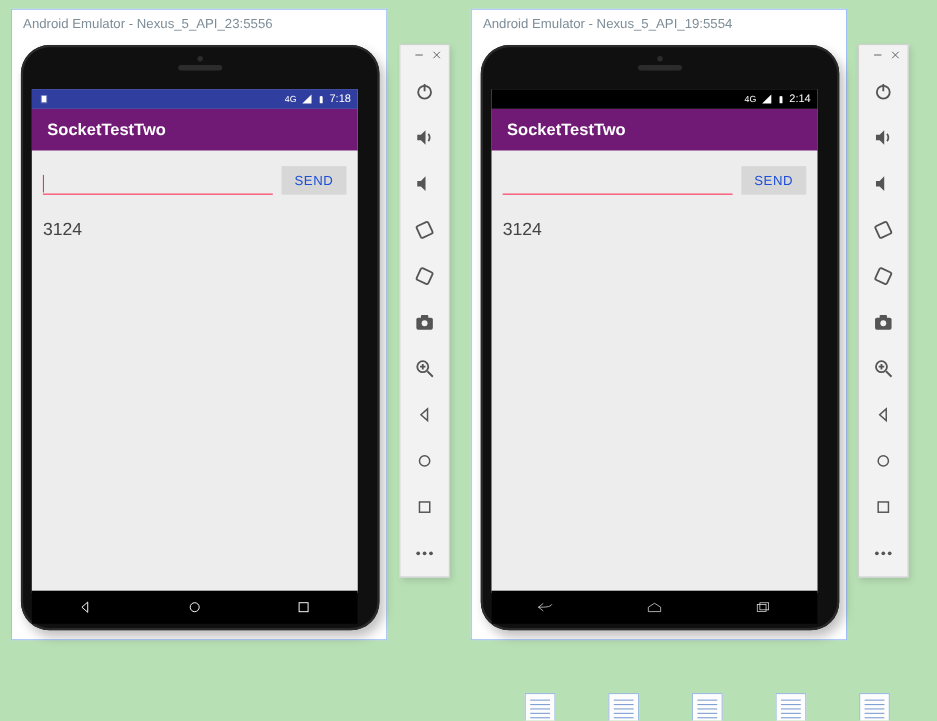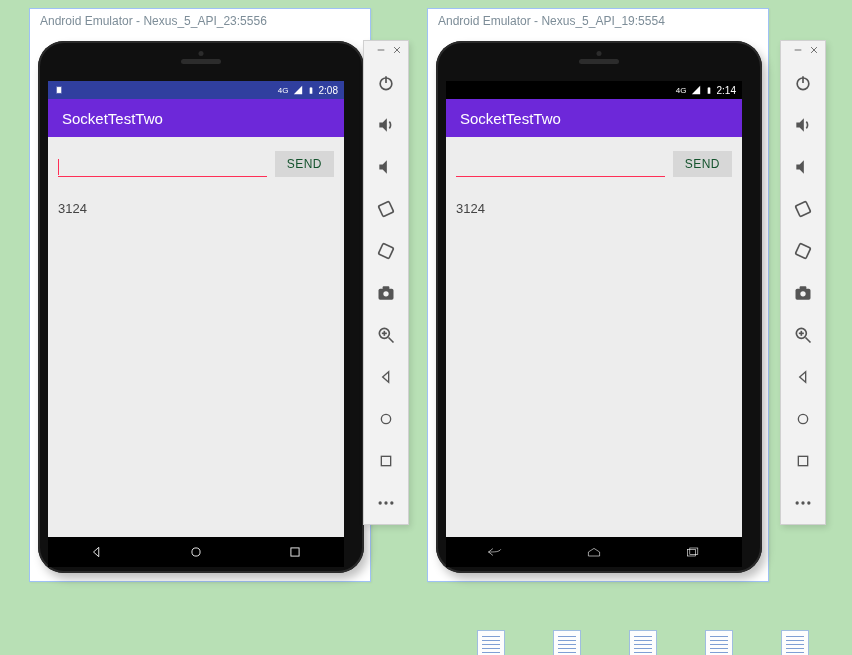--- a/index.html
+++ b/index.html
@@ -10,21 +10,20 @@
     height: 655px;
     overflow: hidden;
     position: relative;
   }
   
   .emu-window {
     position: absolute;
     background: #fff;
     border: 1px solid #9fc1f5;
     box-shadow: 1px 1px 2px rgba(0,0,0,.05);
-    margin-left: 19px;
   }
   .emu-title {
     font-size: 12px;
     color: #7d8d98;
     padding: 4px 10px;
     height: 16px;
     line-height: 16px;
     background: #fff;
   }
   .emu-body {
@@ -66,54 +65,54 @@
     justify-content: flex-end;
     padding: 0 6px;
     gap: 4px;
   }
   .statusbar.dark { background: #000; }
   .statusbar .sb-left { margin-right: auto; display:flex; gap:4px; align-items:center;}
   .sb-icon {
     display: inline-block;
   }
   .appbar {
-    background: #6d28d9;
+    background: #701a75;
     color: #fff;
     height: 38px;
     display: flex;
     align-items: center;
     padding: 0 14px;
     font-size: 15px;
-    font-weight: 400;
+    font-weight: 700;
   }
   .content {
     padding: 14px 10px;
     background: #ededed;
   }
   .inputrow {
     display: flex;
     align-items: flex-end;
     gap: 8px;
     margin-bottom: 24px;
   }
   .cursor-bar{
      width:1px; height:16px; background:#ff2e56; margin-bottom:1px;
   }
   .textline-wrap{ flex:1; border-bottom:1.5px solid #ff2e56; display:flex; align-items:flex-end; height:24px; }
   .sendbtn {
     background: #d7d7d7;
     border: none;
     padding: 6px 12px;
     font-size: 12px;
-    color: #14532d;
+    color: #1d4ed8;
     cursor: pointer;
     letter-spacing: .5px;
   }
   .resulttxt {
-    font-size: 13px;
+    font-size: 16px;
     color: #444;
   }
 
   
   .navbar {
     background: #000;
     height: 30px;
     display: flex;
     justify-content: space-around;
     align-items: center;
@@ -185,21 +184,21 @@
                 <rect x="7" y="5" width="10" height="14" fill="#fff"></rect>
               </svg>
           </span>
           <span class="sb-icon" style="font-size:8px;">4G</span>
           <svg width="10" height="10" viewBox="0 0 24 24">
               <path fill="#fff" d="M2 22L22 2v20z"></path>
             </svg>
           <svg width="8" height="11" viewBox="0 0 24 24">
               <path fill="#fff" d="M16 4h-2V2h-4v2H8v18h8V4z"></path>
             </svg>
-          <span>2:08</span>
+          <span>7:18</span>
         </div>
 
         <div class="appbar">
           <span>SocketTestTwo</span>
         </div>
 
         <div class="content" style="height:372px;">
           <div class="inputrow">
             <div class="textline-wrap">
               <span class="cursor-bar"></span>
@@ -224,21 +223,21 @@
             <svg width="14" height="14" viewBox="0 0 24 24">
                 <rect x="5" y="5" width="14" height="14" fill="none" stroke="#fff"></rect>
               </svg>
           </span>
         </div>
       </div>
     </div>
   </div>
 </div>
 
-<div class="emu-window" style="left:408px; top:8px; width:340px;">
+<div class="emu-window" style="left:428px; top:8px; width:340px;">
   <div class="emu-title">Android Emulator - Nexus_5_API_19:5554</div>
   <div class="emu-body">
     <div class="phone" style="width:296px;">
       <div class="camera-dot"></div>
       <div class="speaker"></div>
       <div class="screen" style="height:458px;">
 
         <div class="statusbar dark">
           <span class="sb-icon" style="font-size:8px;">4G</span>
           <svg width="10" height="10" viewBox="0 0 24 24">

